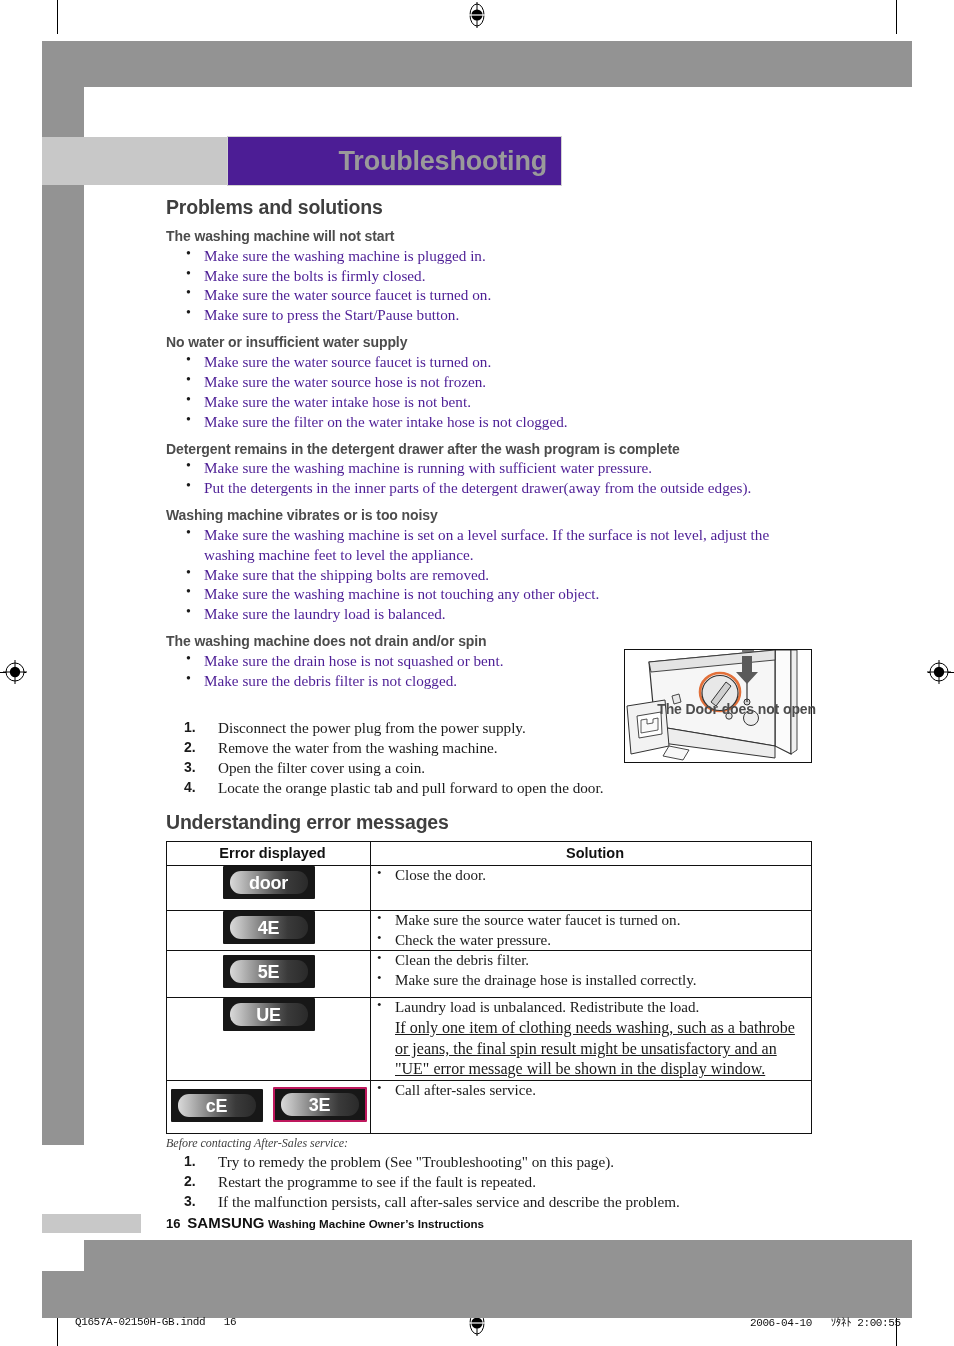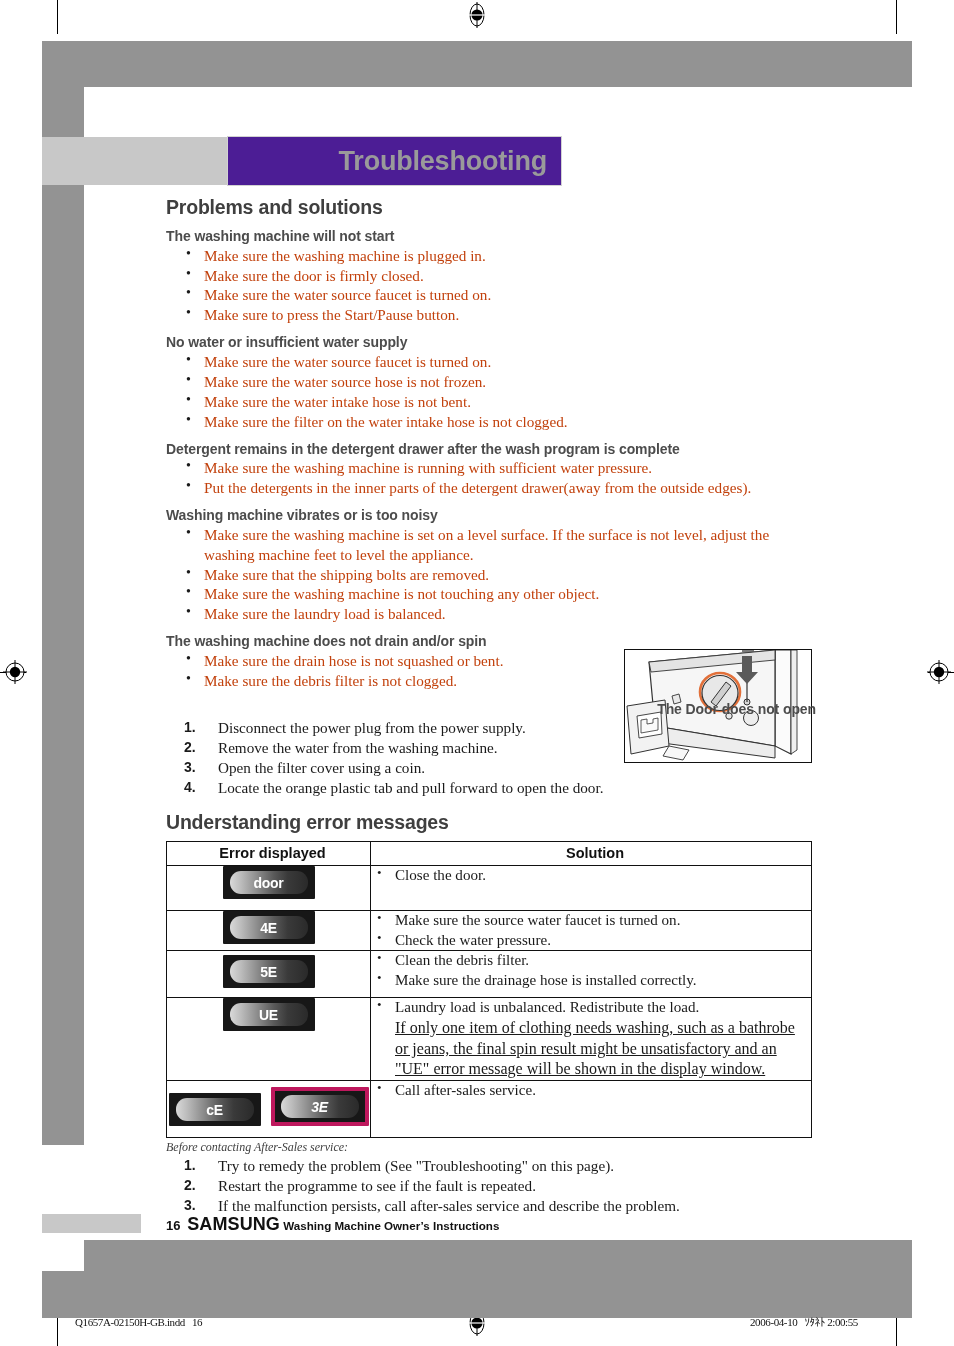--- a/index.html
+++ b/index.html
@@ -91,21 +91,21 @@
     list-style: none;
     margin: 0;
     padding: 0 0 0 18px;
   }
   ul.bullets li {
     position: relative;
     font-size: 15.2px;
     line-height: 1.31;
     padding-left: 20px;
     margin: 0;
-    color: #c2410c;
+    color: #4c1d95;
   }
   ul.bullets li::before {
     content: "\2022";
     position: absolute;
     left: 2px;
     top: -1px;
     font-size: 14px;
     color: #1a1a1a;
   }
 
@@ -198,37 +198,37 @@
   }
 
   
   .led {
     display: inline-block;
     background: #171717;
     padding: 5px 7px;
     border-radius: 1px;
     line-height: 0;
   }
-  .led.framed { border: 4px solid #be185d; padding: 4px 6px; font-style: italic; }
+  .led.framed { border: 2px solid #be185d; padding: 4px 6px; }
   .led .screen {
     display: block;
     width: 78px;
     height: 23px;
     border-radius: 11px;
     background: linear-gradient(90deg,#d9d9d9 0%, #bcbcbc 14%, #8e8e8e 34%, #5a5a5a 56%, #3a3a3a 74%, #2a2a2a 100%);
     position: relative;
   }
   .led .screen span {
     position: absolute;
     left: 0; right: 0; top: 50%;
     transform: translateY(-50%);
     text-align: center;
     font-family: "Liberation Sans", sans-serif;
     font-weight: bold;
-    font-size: 14px;
+    font-size: 18px;
     color: #ffffff;
     line-height: 1;
     letter-spacing: -0.3px;
   }
 
   
   .before-note {
     font-style: italic;
     font-size: 12px;
     color: #404040;
@@ -239,27 +239,27 @@
   .page-footer {
     position: absolute;
     left: 166px;
     top: 1214px;
     font-family: "Liberation Sans", sans-serif;
     font-size: 12.2px;
     color: #111;
     white-space: nowrap;
   }
   .page-footer .pg { font-weight: bold; font-size: 13px; }
-  .page-footer .brand { font-weight: bold; font-size: 18px; letter-spacing: 0.1px;}
+  .page-footer .brand { font-weight: bold; font-size: 15px; letter-spacing: 0.1px;}
   .page-footer .rest { font-weight: bold; font-size: 11.6px; text-align: center; }
 
   .print-footer {
     position: absolute;
     top: 1316px;
-    font-family: Liberation Serif, serif;
+    font-family: Liberation Mono, monospace;
     font-size: 11px;
     color: #111;
     white-space: nowrap;
     letter-spacing: -0.4px;
   }
 </style>
 </head>
 <body>
 
 <div class="crop-line" style="left:57px; top:0; width:1px; height:34px;"></div>
@@ -341,21 +341,21 @@
   </svg>
 </div>
 
 <div id="content">
 
   <h1 class="section">Problems and solutions</h1>
 
   <h2 class="sub">The washing machine will not start</h2>
   <ul class="bullets">
     <li>Make sure the washing machine is plugged in.</li>
-    <li>Make sure the door is firmly closed.</li>
+    <li>Make sure the bolts is firmly closed.</li>
     <li>Make sure the water source faucet is turned on.</li>
     <li>Make sure to press the Start/Pause button.</li>
   </ul>
 
   <h2 class="sub">No water or insufficient water supply</h2>
   <ul class="bullets">
     <li>Make sure the water source faucet is turned on.</li>
     <li>Make sure the water source hose is not frozen.</li>
     <li>Make sure the water intake hose is not bent.</li>
     <li>Make sure the filter on the water intake hose is not clogged.</li>

